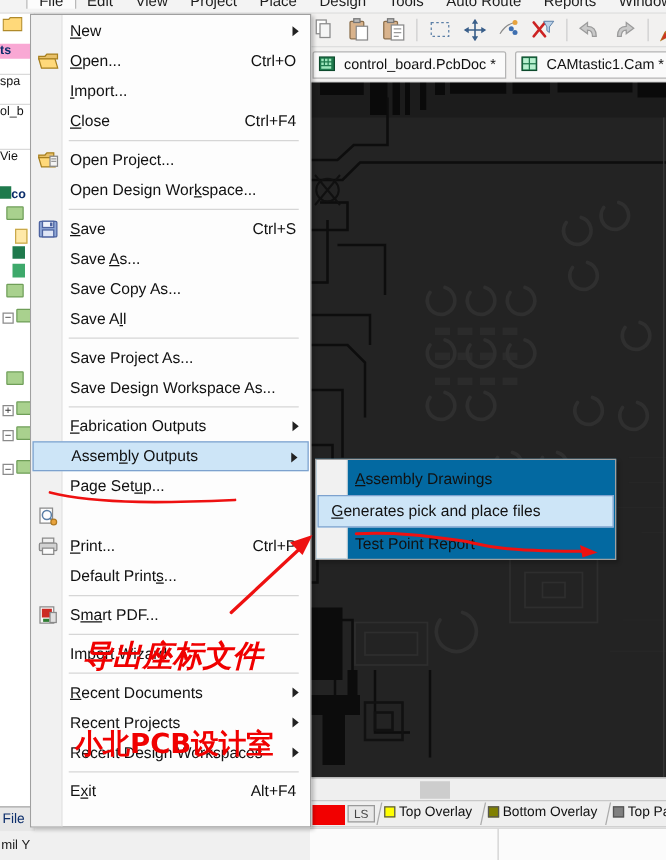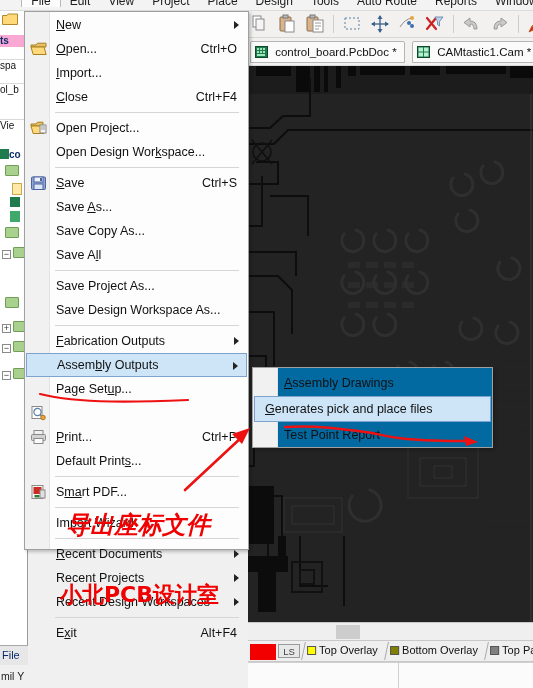--- a/index.html
+++ b/index.html
@@ -183,21 +183,21 @@
     background: #e7e7e7; border-top: 1px solid #a8a8a8;
     font-size: 11px; color: #0b2d6b; line-height: 19px; padding-left: 2px;
   }
   #leftstatus {
     position: absolute; left: 0; top: 665px; width: 28px; height: 23px;
     background: #f0f0f0; font-size: 10.5px; color: #222; line-height: 22px; padding-left: 1px;
   }
 
   
   #filemenu {
-    position: absolute; left: 24px; top: 11px; width: 225px; height: 539px;
+    position: absolute; left: 24px; top: 11px; width: 225px; height: 651px;
     background: #fdfdfd;
     border: 1px solid #a0a0a0;
     box-shadow: 2px 2px 3px rgba(0,0,0,.22);
     z-index: 40;
   }
   #filemenu .gutter {
     position: absolute; left: 0; top: 0; width: 25px; height: 100%;
     background: #f1f1f1;
     border-right: 1px solid #e3e3e3;
   }

